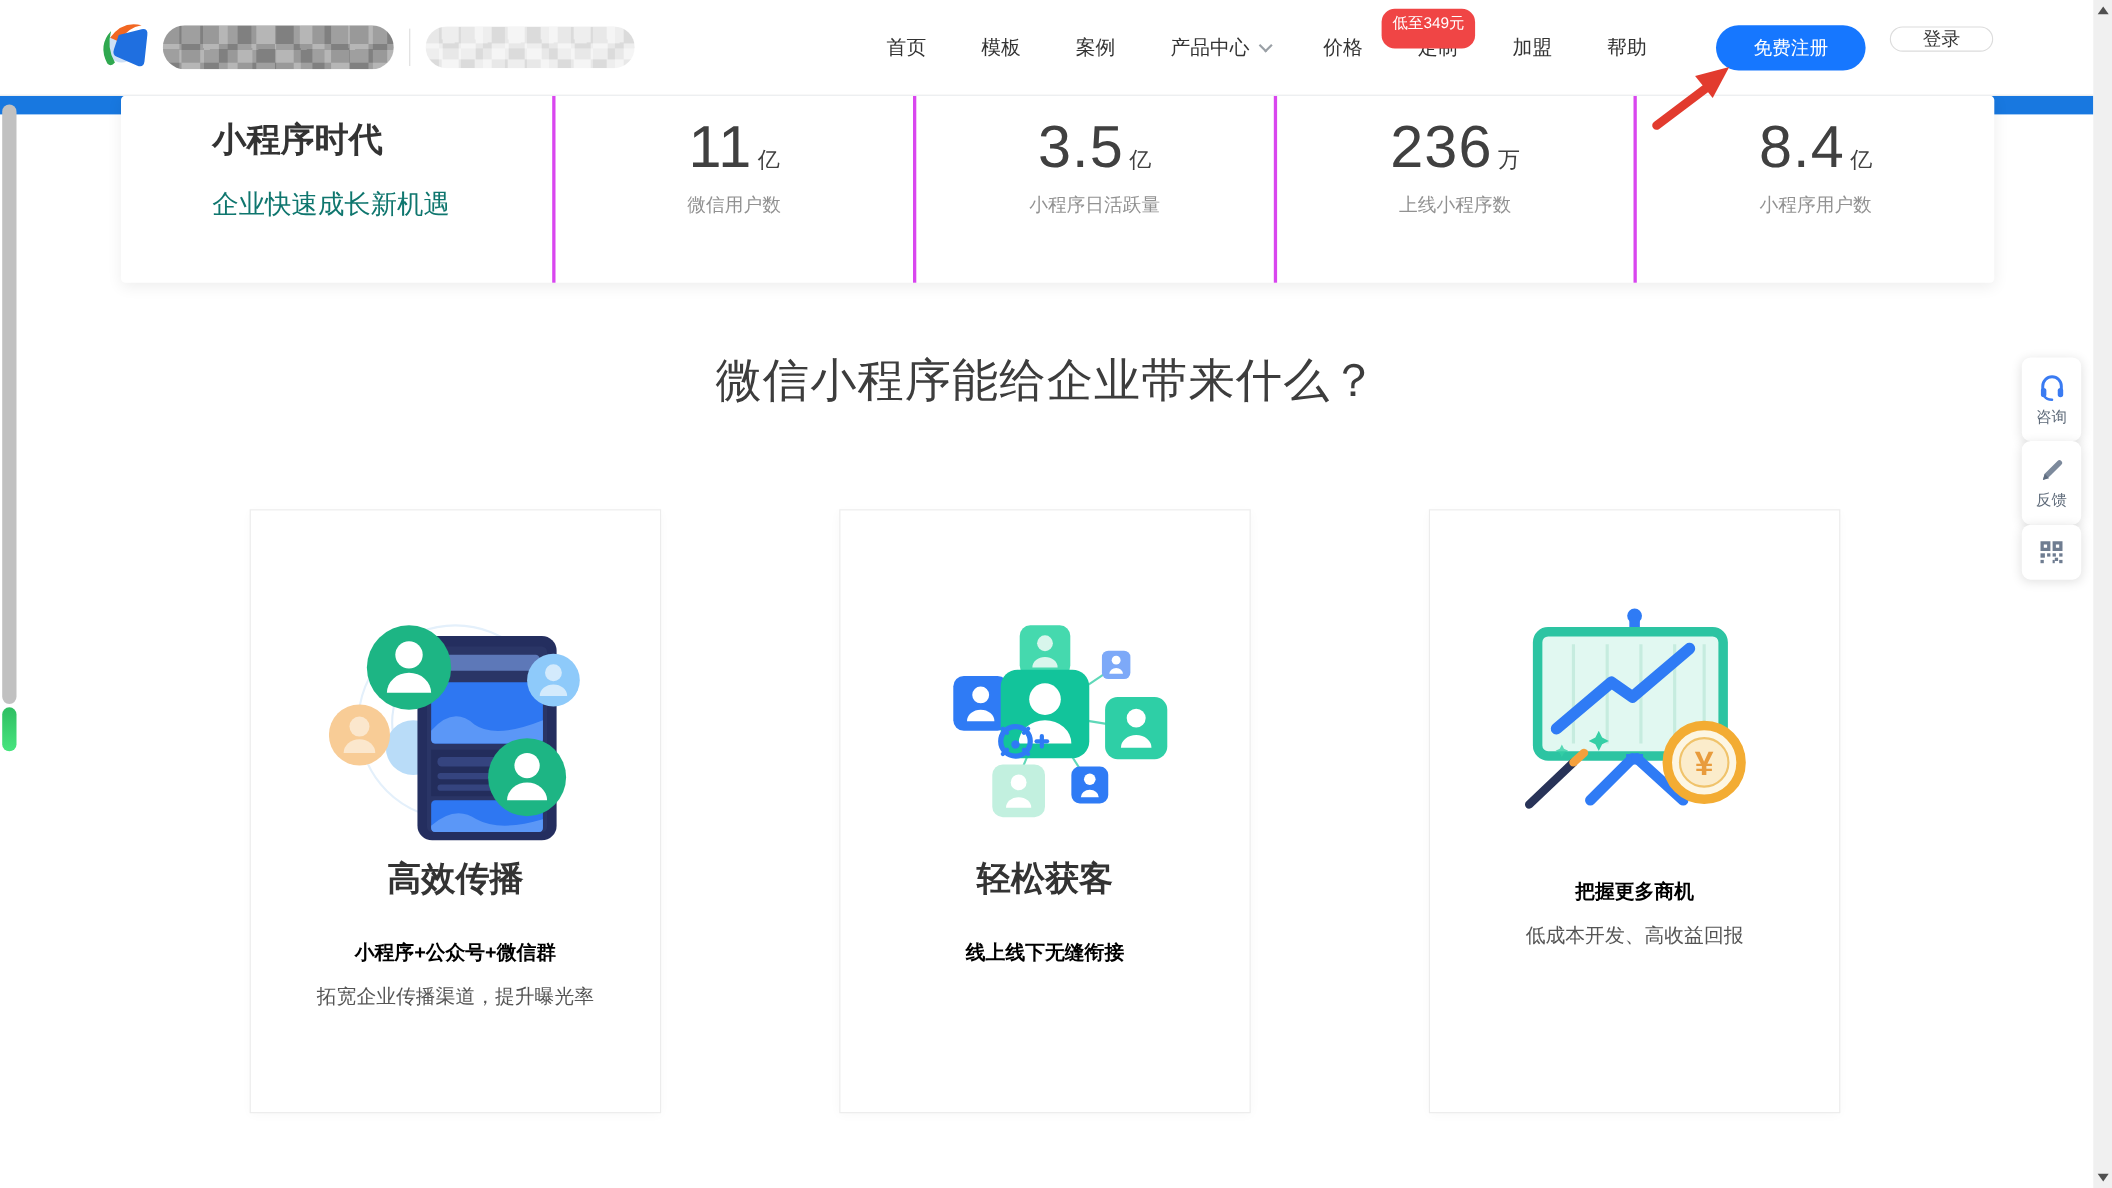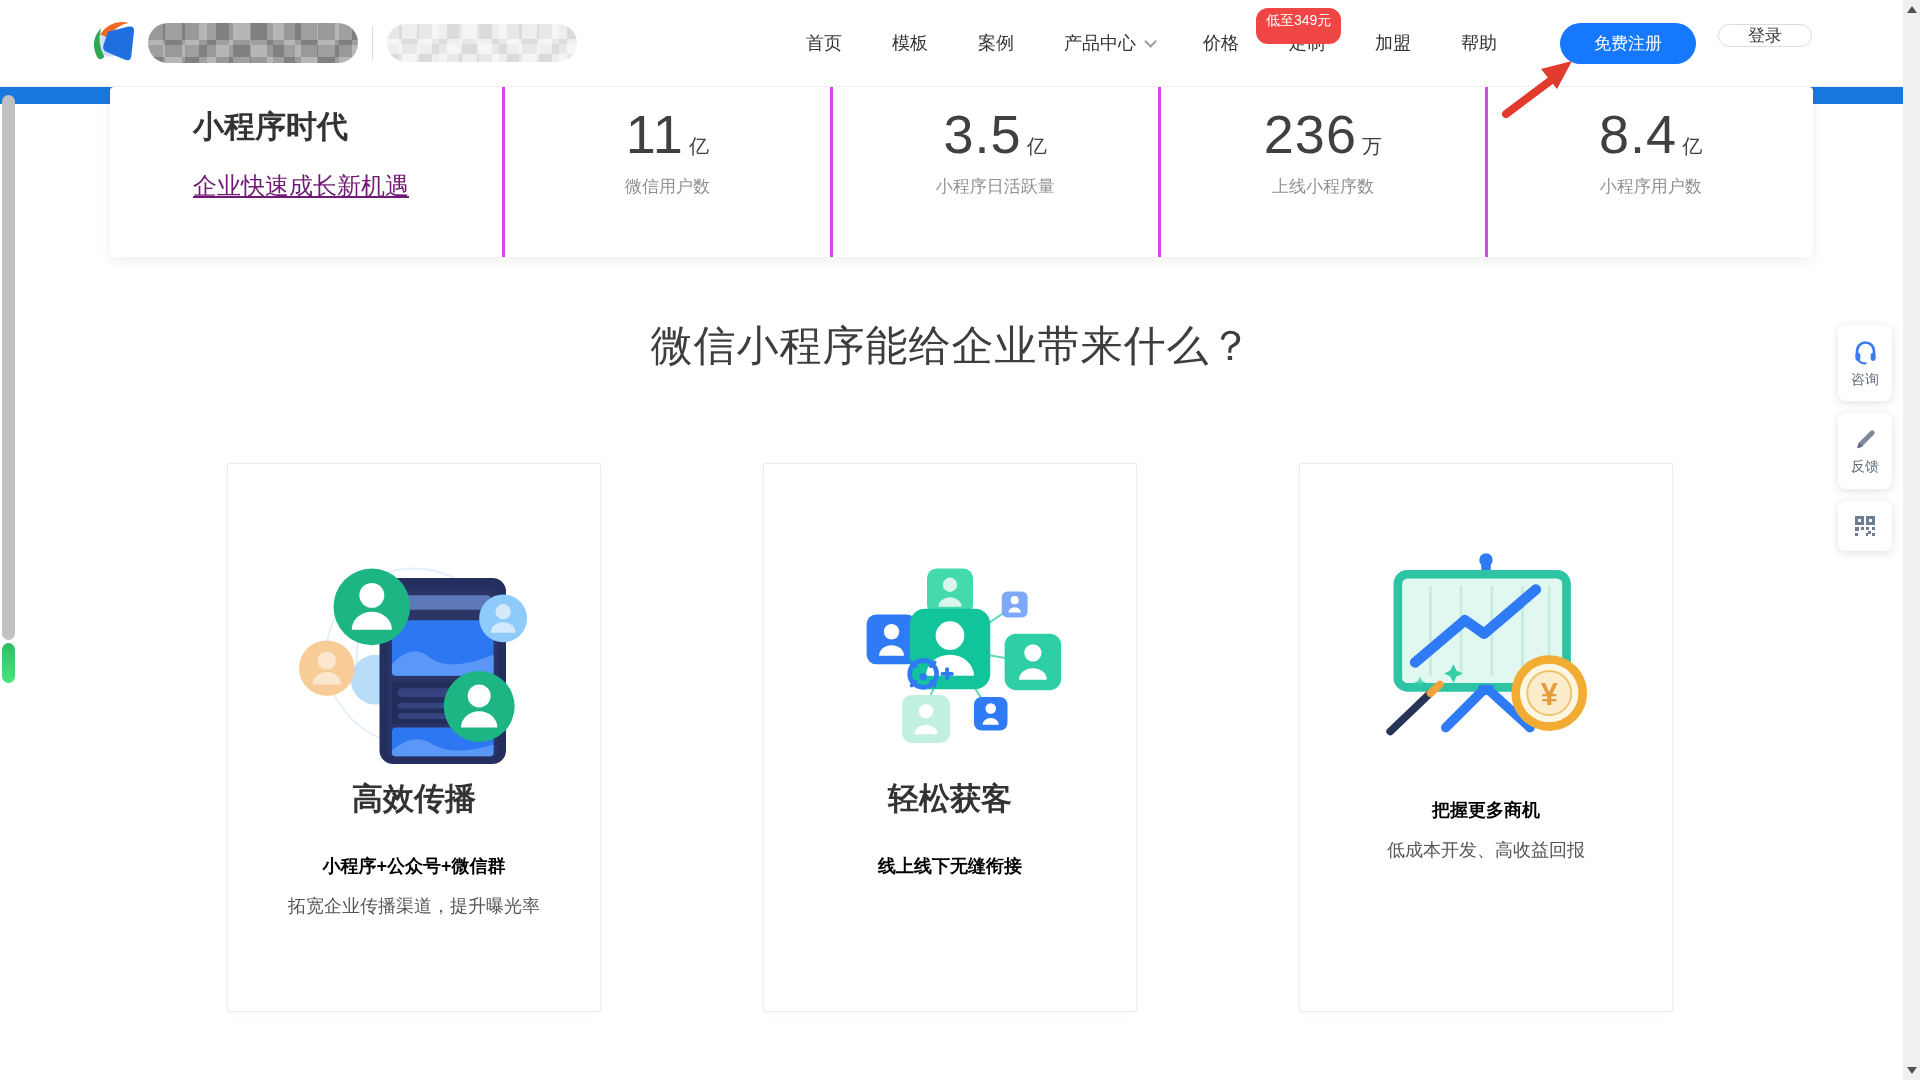--- a/index.html
+++ b/index.html
@@ -41,21 +41,21 @@
 
   .anno-arrow{ position:absolute; left:1498px; top:58px; z-index:40; }
 
   
   .blue-strip{ position:absolute; top:87px; left:0; width:1903px; height:17px; background:#1878e0; }
   .stats-card{ position:absolute; top:87px; left:110px; width:1703px; height:170px;
     background:#fff; border-radius:4px; box-shadow:0 3px 14px rgba(0,0,0,.07);
     display:flex; z-index:20; }
   .stats-intro{ width:392px; padding:20px 0 0 83px; }
   .stats-intro-title{ font-size:31px; font-weight:bold; color:#333; line-height:40px; }
-  .stats-intro-sub{ font-size:24px; color:#701a75; margin-top:23px;text-decoration:underline; }
+  .stats-intro-sub{ font-size:24px; color:#0f766e; margin-top:23px; }
   .stat-col{ flex:1; border-left:3px solid #d946ef; text-align:center; padding-top:16px; }
   .stat-number{ display:flex; justify-content:center; align-items:baseline; }
   .stat-value{ font-size:54px; font-weight:300; color:#404040; letter-spacing:1px; }
   .stat-unit{ font-size:20px; color:#404040; margin-left:5px; }
   .stat-label{ font-size:17px; color:#919191; margin-top:10px; }
 
   
   .section-title{ position:absolute; top:318px; left:0; width:1903px; text-align:center;
     font-size:42px; font-weight:400; color:#3d3d3d; letter-spacing:1px; }
 
@@ -64,21 +64,21 @@
     box-shadow:0 2px 10px rgba(0,0,0,.03); text-align:center; }
   .feature-card svg.illus{ display:block; margin:70px auto 0; }
   .card-title{ font-size:31px; font-weight:600; color:#333; margin-top:14px; }
   .card-line1{ font-size:18px; color:#000000; margin-top:34px;font-weight:bold; }
   .card-line2{ font-size:18px; color:#555; margin-top:16px; }
 
   
   .float-col{ position:absolute; left:1838px; top:325px; width:54px; z-index:40; }
   .float-btn{ width:54px; background:#fff; border-radius:8px; box-shadow:0 2px 10px rgba(0,0,0,.12);
     display:flex; flex-direction:column; align-items:center; justify-content:center;
-    cursor:pointer; margin-bottom:12px; }
+    cursor:pointer; margin-bottom:0; }
   .float-btn.tall{ height:76px; }
   .float-btn.short{ height:50px; }
   .float-label{ font-size:14px; color:#5f6b7a; margin-top:6px; }
 
   
   .scroll-track{ position:absolute; top:0; left:1903px; width:17px; height:1080px; background:#f0f0f0; z-index:50; }
   .scroll-arrow-up{ position:absolute; top:6px; left:4px; width:0; height:0;
     border-left:5px solid transparent; border-right:5px solid transparent; border-bottom:7px solid #505050; }
   .scroll-arrow-down{ position:absolute; bottom:6px; left:4px; width:0; height:0;
     border-left:5px solid transparent; border-right:5px solid transparent; border-top:7px solid #505050; }

